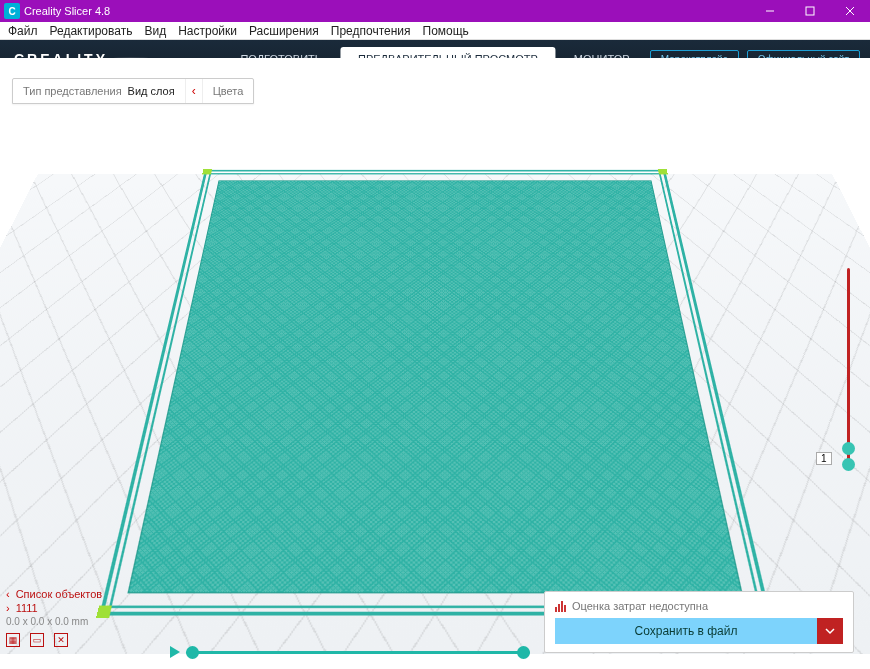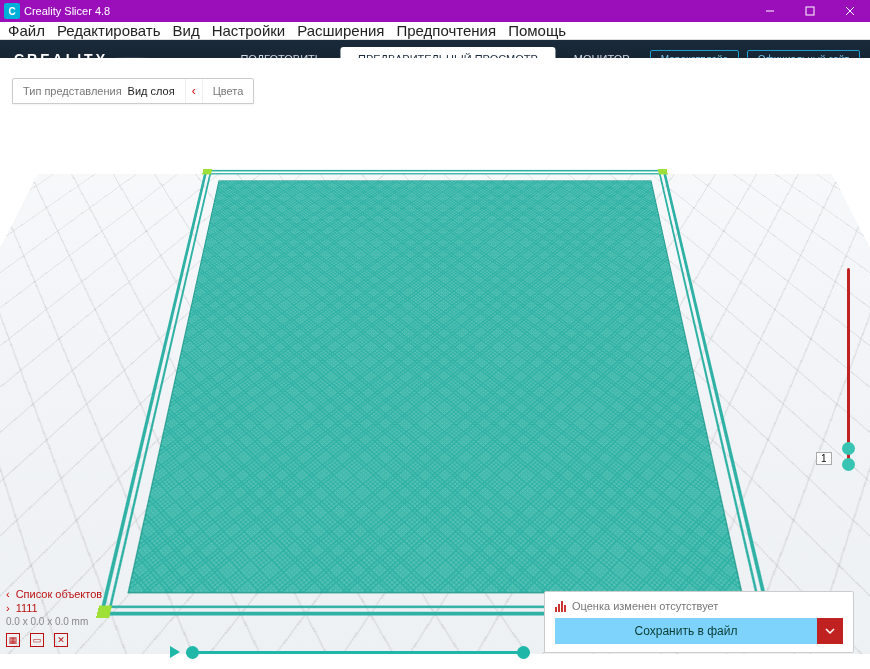--- a/index.html
+++ b/index.html
@@ -14,21 +14,21 @@
     width: 16px; height: 16px; margin: 0 4px; background:#00b0d8; border-radius:2px;
     display:flex;align-items:center;justify-content:center;color:#fff;font-weight:bold;font-size:10px;
   }
   .titlebar .title { flex: 1; }
   .titlebar .win-btn { width: 40px; height: 22px; display:flex; align-items:center; justify-content:center; }
   .titlebar .win-btn svg{stroke:#fff;}
 
   
   .menubar {
     height: 18px; background: #fff; display:flex; align-items:center;
-    font-size: 15px; color:#222; padding: 0 2px; border-bottom:1px solid #ddd;
+    font-size: 12px; color:#222; padding: 0 2px; border-bottom:1px solid #ddd;
   }
   .menubar span { padding: 0 6px; cursor: default; }
 
   
   .appheader {
     height: 38px; background: linear-gradient(#1a2a3a,#14202c);
     display:flex; align-items:center; color:#fff; font-size:11px;
     position:relative;
   }
   .logo { margin-left:14px; font-weight:700; letter-spacing:3px; font-size:14px; display:flex; align-items:center; gap:4px;}
@@ -238,21 +238,21 @@
   </div>
 
   <div class="infobox">
     <div class="line">
       <span class="bars">
           <i></i>
           <i></i>
           <i></i>
           <i></i>
         </span>
-      <span class="t2">Оценка изменен отсутствует</span>
+      <span class="t2">Оценка затрат недоступна</span>
     </div>
     <div class="savebar">
       <div class="savebtn">Сохранить в файл</div>
       <div class="savedd">
         <svg width="10" height="10">
             <polyline points="1,3 5,7 9,3" fill="none" stroke-width="1.5"></polyline>
           </svg>
       </div>
     </div>
   </div>

